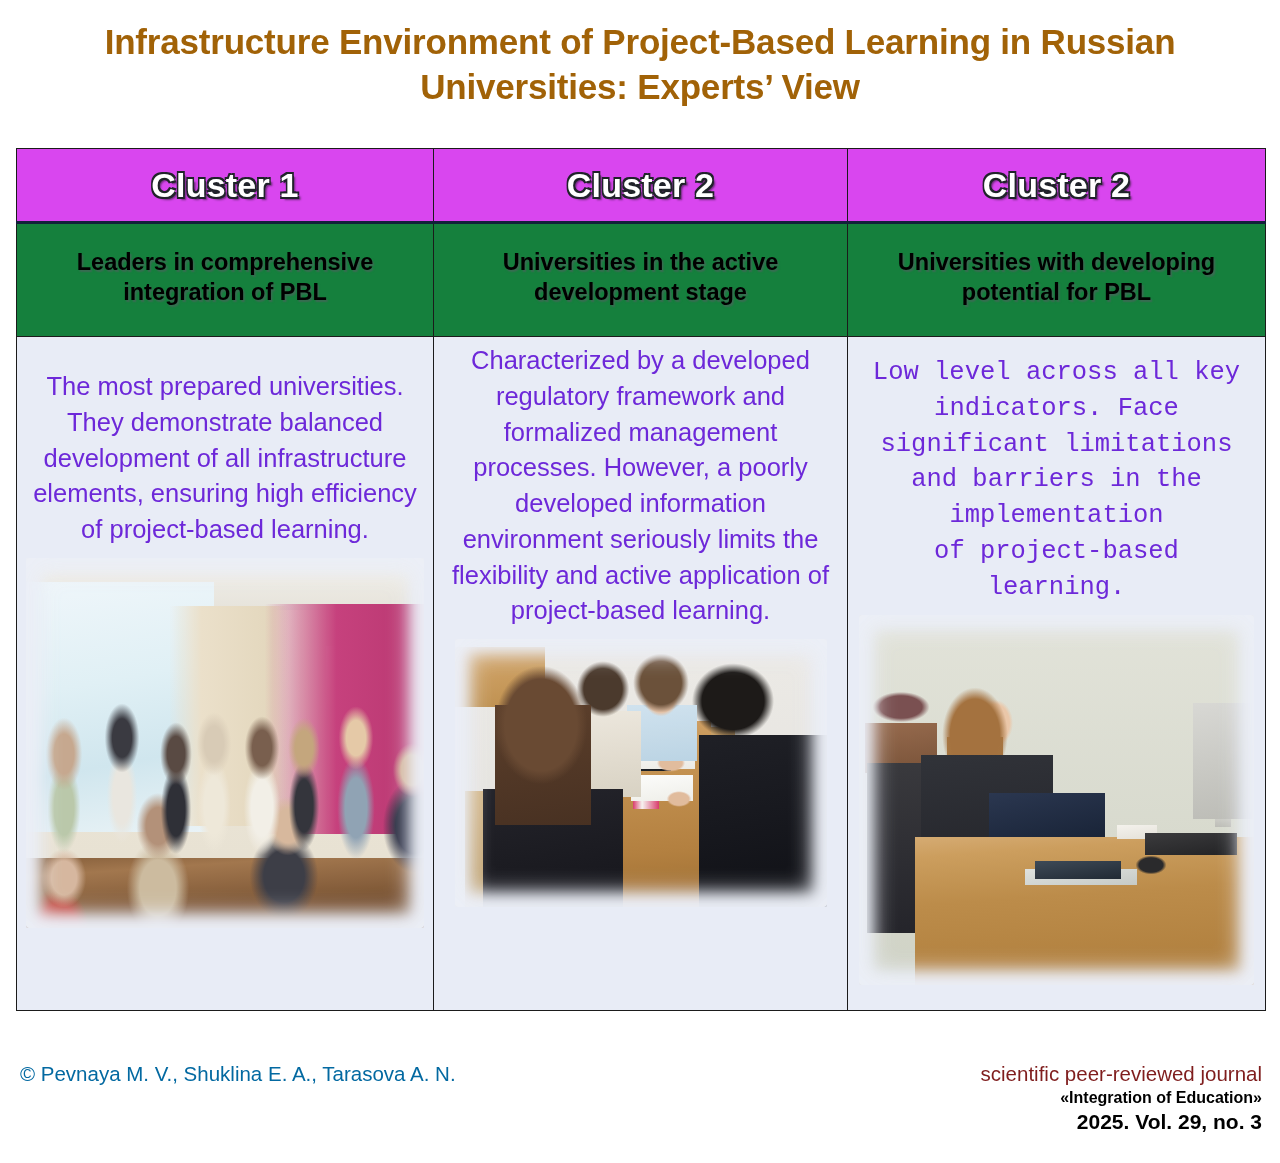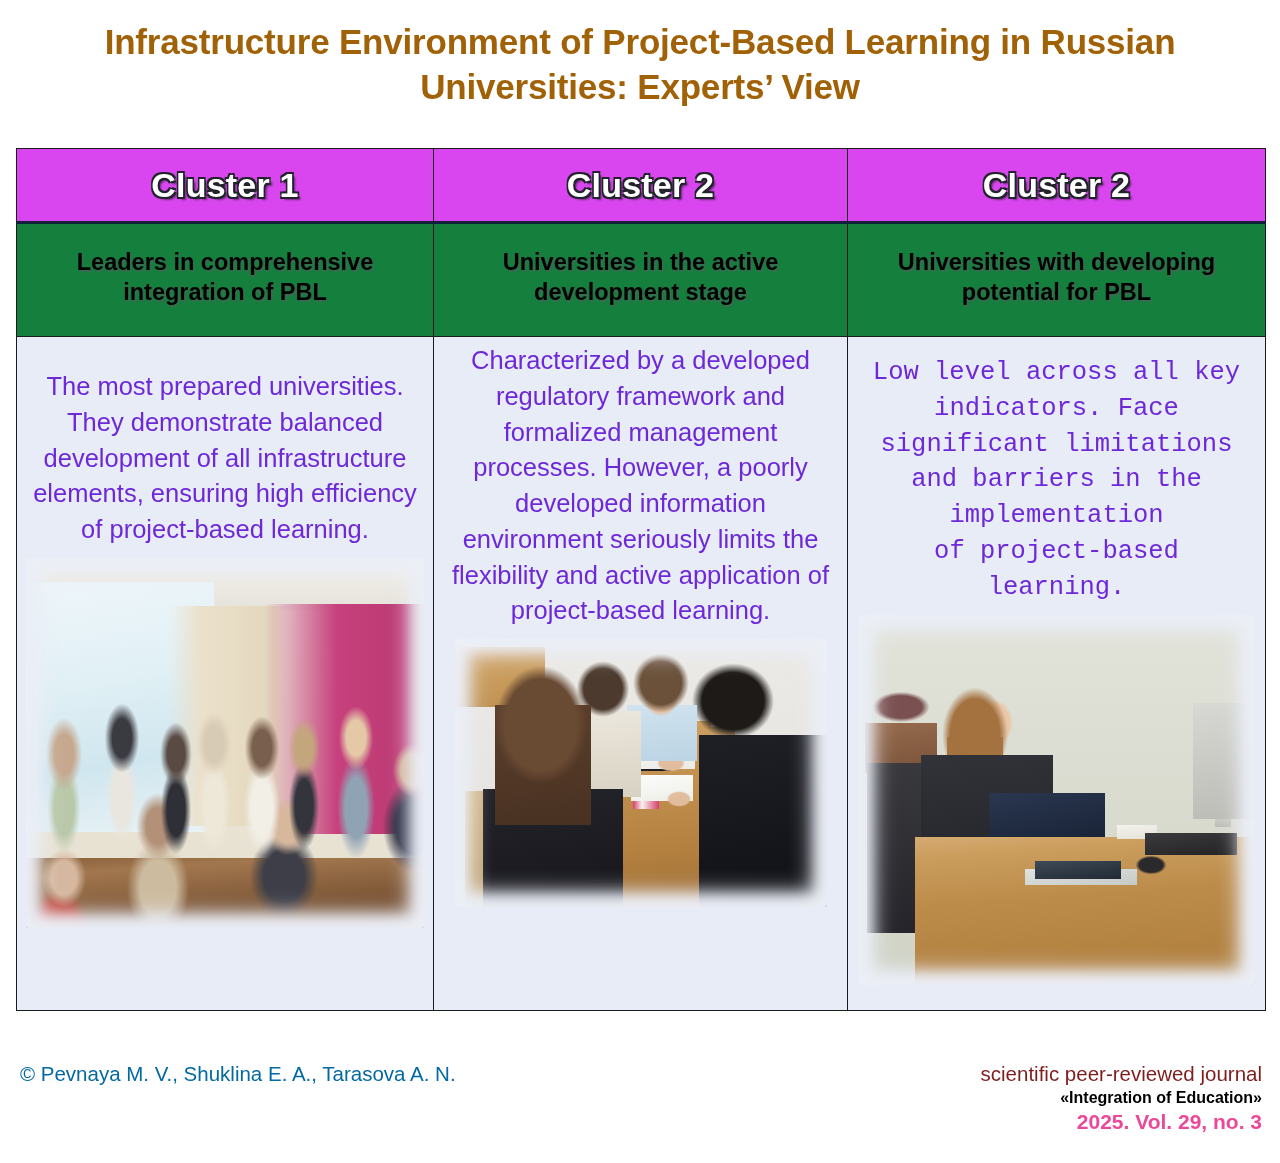--- a/index.html
+++ b/index.html
@@ -278,21 +278,21 @@
     white-space: nowrap;
   }
   .footer-right {
     position: absolute;
     right: 18px; top: 1061px;
     text-align: right;
     line-height: 1.30;
   }
   .journal-kind { font-size: 20.5px; color: #7f1d1d; display: block; }
   .journal-name { font-size: 16px; font-weight: bold; color: #000000; display: block; }
-  .journal-issue { font-size: 21px; font-weight: bold; color: #ec4899; display: block; }
+  .journal-issue { font-size: 21px; font-weight: bold; color: #000000; display: block; }
 </style>
 </head>
 <body>
 
 <div class="page-title">Infrastructure Environment of Project-Based Learning in Russian Universities: Experts’ View</div>
 
 <table class="cluster-table">
   <colgroup>
     <col class="c1">
       <col class="c2">

